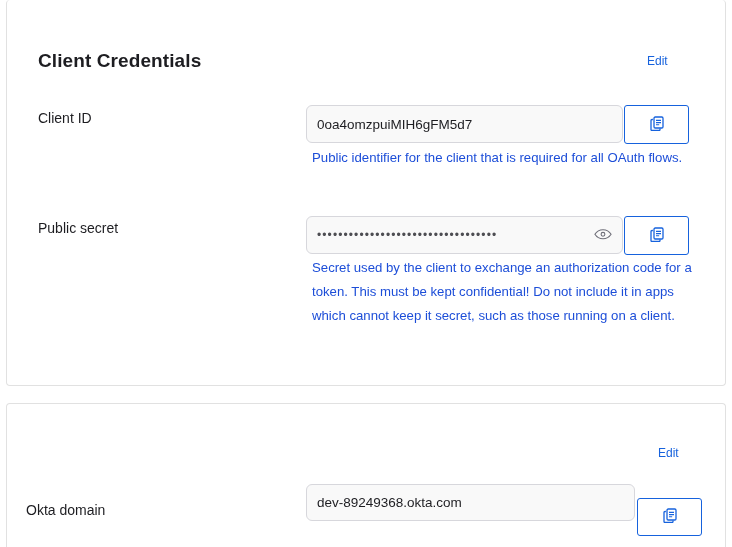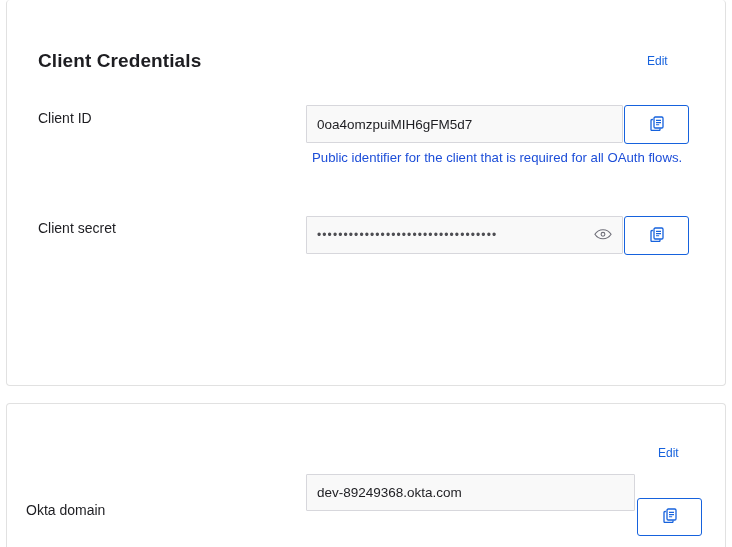--- a/index.html
+++ b/index.html
@@ -99,21 +99,21 @@
   .label-okta-domain {
     left: 26px;
     top: 502px;
   }
 
   .input-box {
     position: absolute;
     box-sizing: border-box;
     background: #f9f9f9;
     border: 1px solid #d7d7dc;
-    border-radius: 1px;
+    border-radius: 6px;
     display: flex;
     align-items: center;
     padding: 0 10px;
     font-size: 13.5px;
     color: #1d1d21;
   }
 
   .input-client-id {
     left: 306px;
     top: 105px;
@@ -123,21 +123,21 @@
 
   .input-client-secret {
     left: 306px;
     top: 216px;
     width: 317px;
     height: 38px;
   }
 
   .input-okta-domain {
     left: 306px;
-    top: 474px;
+    top: 484px;
     width: 329px;
     height: 37px;
   }
 
   .input-value {
     flex: 1 1 auto;
     white-space: nowrap;
     overflow: hidden;
     text-overflow: clip;
   }
@@ -236,21 +236,21 @@
       <svg viewBox="0 0 16 16" fill="none" stroke="currentColor" stroke-width="1.3">
         <rect x="5" y="2" width="9" height="11" rx="1.2"></rect>
         <path d="M11 13.6v0.9a1 1 0 0 1-1 1H3a1 1 0 0 1-1-1V5.5a1 1 0 0 1 1-1h0.9"></path>
         <path d="M7 5.4h5M7 7.6h5M7 9.8h3.2" stroke-width="1.1"></path>
       </svg>
     </span>
   </div>
 
   <div class="help-text help-client-id">Public identifier for the client that is required for all OAuth flows.</div>
 
-  <div class="field-label label-client-secret">Client secret</div>
+  <div class="field-label label-client-secret">Public secret</div>
 
   <div class="input-box input-client-secret">
     <span class="input-value secret-dots">••••••••••••••••••••••••••••••••••</span>
     <span class="eye-icon">
       <svg viewBox="0 0 20 14" fill="none" stroke="currentColor" stroke-width="1.2">
         <path d="M1 7s3.2-5 9-5 9 5 9 5-3.2 5-9 5-9-5-9-5z"></path>
         <circle cx="10" cy="7" r="2.1"></circle>
       </svg>
     </span>
   </div>
@@ -258,20 +258,21 @@
   <div class="copy-btn copy-client-secret">
     <span>
       <svg viewBox="0 0 16 16" fill="none" stroke="currentColor" stroke-width="1.3">
         <rect x="5" y="2" width="9" height="11" rx="1.2"></rect>
         <path d="M11 13.6v0.9a1 1 0 0 1-1 1H3a1 1 0 0 1-1-1V5.5a1 1 0 0 1 1-1h0.9"></path>
         <path d="M7 5.4h5M7 7.6h5M7 9.8h3.2" stroke-width="1.1"></path>
       </svg>
     </span>
   </div>
 
+  <div class="help-text help-client-secret">Secret used by the client to exchange an authorization code for a token. This must be kept confidential! Do not include it in apps which cannot keep it secret, such as those running on a client.</div>
 
   <div class="card card-general"></div>
 
 
   <a class="edit-link edit-general">Edit</a>
 
   <div class="field-label label-okta-domain">Okta domain</div>
 
   <div class="input-box input-okta-domain">
     <span class="input-value">dev-89249368.okta.com</span>

